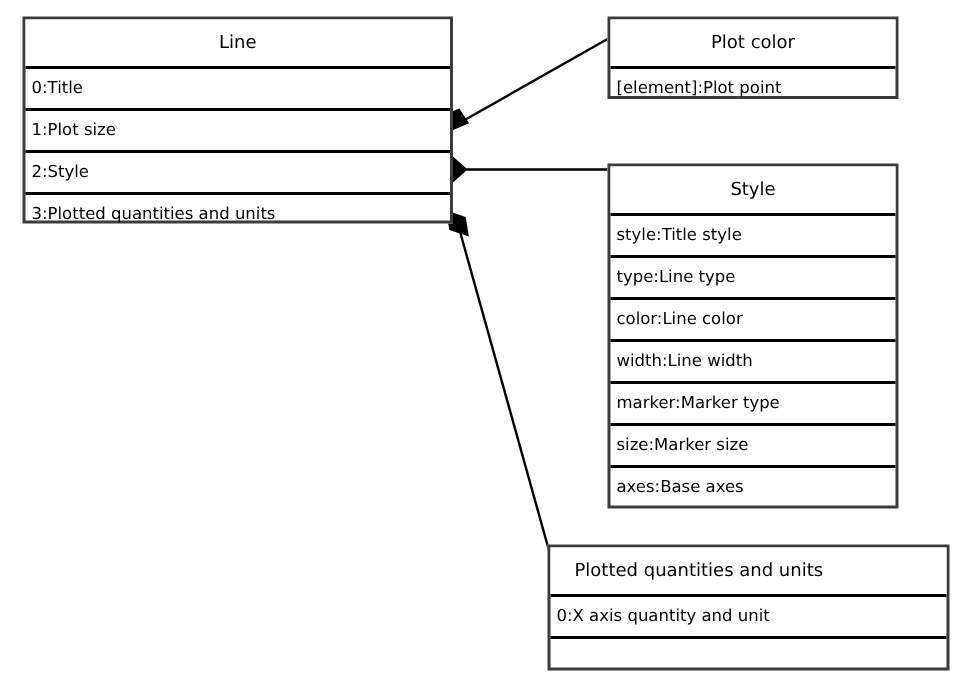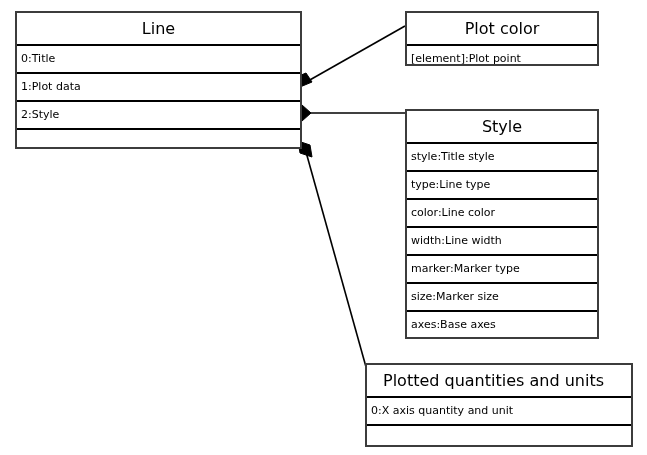--- a/index.html
+++ b/index.html
@@ -30,21 +30,21 @@
     position: absolute;
     box-sizing: border-box;
     border: 2px solid #3c3c3c;
     background: #ffffff;
     z-index: 2;
   }
   .uml-header {
     box-sizing: border-box;
     height: 33px;
     line-height: 31px;
-    font-size: 16px;
+    font-size: 12px;
     color: #000000;
     text-align: center;
     background: #ffffff;
     border-bottom: 2px solid #000000;
     white-space: nowrap;
     overflow: hidden;
   }
   .uml-header.left {
     text-align: left;
     padding-left: 16px;
@@ -84,22 +84,23 @@
 
     <g>
       <line x1="306" y1="152" x2="366" y2="367" stroke="#000000" stroke-width="1.6"></line>
       <polygon points="298,141 310,145 312,157 300,153" fill="#000000" stroke="#000000" stroke-width="1"></polygon>
     </g>
   </svg>
 
   <div class="uml-box" style="left:15px; top:11px; width:287px; height:138px;">
     <div class="uml-header">Line</div>
     <div class="uml-row">0:Title</div>
-    <div class="uml-row">1:Plot data</div>
+    <div class="uml-row">1:Plot size</div>
     <div class="uml-row">2:Style</div>
+    <div class="uml-row last">3:Plotted quantities and units</div>
   </div>
 
   <div class="uml-box" style="left:405px; top:11px; width:194px; height:55px;">
     <div class="uml-header">Plot color</div>
     <div class="uml-row last">[element]:Plot point</div>
   </div>
 
   <div class="uml-box" style="left:405px; top:109px; width:194px; height:230px;">
     <div class="uml-header">Style</div>
     <div class="uml-row">style:Title style</div>

